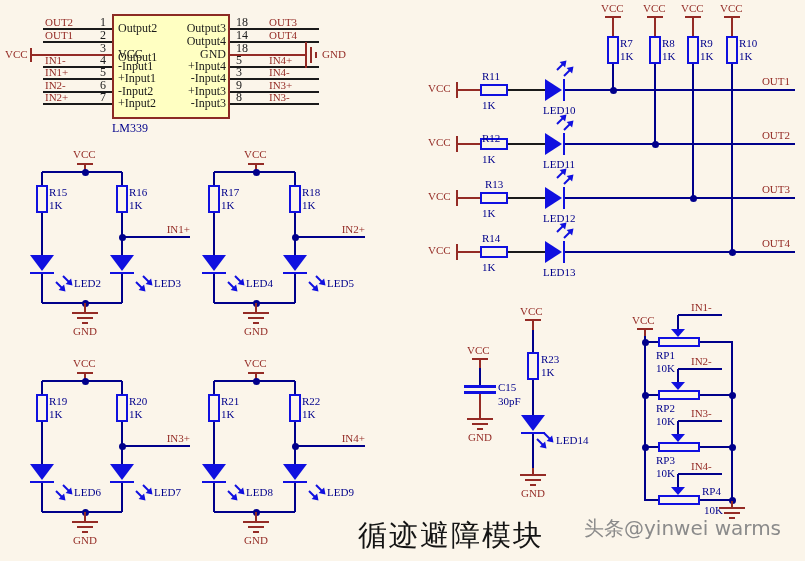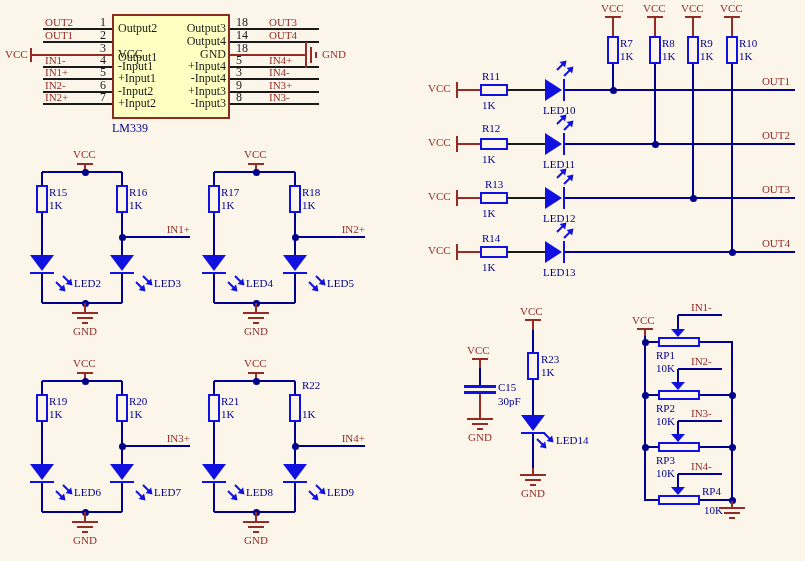--- a/index.html
+++ b/index.html
@@ -158,21 +158,21 @@
 <svg class="up" width="19" height="18" style="left:556px;top:59px">
       <use href="#arr2"></use>
     </svg>
 <span class="t lb" style="left:543px;top:104px">LED10</span>
 <div class="wh" style="left:565px;top:89px;width:230px"></div>
 <span class="t lr ra" style="left:750px;top:75px;width:40px">OUT1</span>
 <span class="t lr" style="left:428px;top:136px">VCC</span>
 <div class="wv rd" style="left:456px;top:136px;height:16px"></div>
 <div class="wh rd" style="left:458px;top:143px;width:22px"></div>
 <div class="rh" style="left:480px;top:138px"></div>
-<span class="t lb" style="left:482px;top:122px">R12</span>
+<span class="t lb" style="left:482px;top:132px">R12</span>
 <span class="t lb" style="left:482px;top:153px">1K</span>
 <div class="wh bk" style="left:508px;top:143px;width:37px"></div>
 <div class="ledr" style="left:545px;top:133px"></div>
 <svg class="up" width="19" height="18" style="left:556px;top:113px">
       <use href="#arr2"></use>
     </svg>
 <span class="t lb" style="left:543px;top:158px">LED11</span>
 <div class="wh" style="left:565px;top:143px;width:230px"></div>
 <span class="t lr ra" style="left:750px;top:129px;width:40px">OUT2</span>
 <span class="t lr" style="left:428px;top:190px">VCC</span>
@@ -316,21 +316,21 @@
 <div class="wh rd" style="left:248px;top:372px;width:16px"></div>
 <div class="wv rd" style="left:255px;top:372px;height:9px"></div>
 <div class="wh" style="left:214px;top:380px;width:81px"></div>
 <div class="dot" style="left:253px;top:378px"></div>
 <div class="wv" style="left:213px;top:381px;height:13px"></div>
 <div class="wv" style="left:294px;top:381px;height:13px"></div>
 <div class="rv" style="left:208px;top:394px"></div>
 <span class="t lb" style="left:221px;top:395px">R21</span>
 <span class="t lb" style="left:221px;top:408px">1K</span>
 <div class="rv" style="left:289px;top:394px"></div>
-<span class="t lb" style="left:302px;top:379px">R22</span>
+<span class="t lb" style="left:302px;top:395px">R22</span>
 <span class="t lb" style="left:302px;top:408px">1K</span>
 <div class="wv" style="left:213px;top:422px;height:42px"></div>
 <div class="wv" style="left:294px;top:422px;height:42px"></div>
 <div class="dot" style="left:292px;top:443px"></div>
 <div class="wh" style="left:295px;top:445px;width:70px"></div>
 <span class="t lr ra" style="left:325px;top:432px;width:40px">IN4+</span>
 <div class="ledd" style="left:202px;top:464px"></div>
 <div class="ledd" style="left:283px;top:464px"></div>
 <svg width="19" height="18" style="left:227px;top:484px">
       <use href="#arr2"></use>
@@ -420,14 +420,16 @@
 <div class="dot" style="left:729px;top:497px"></div>
 <span class="t lb" style="left:702px;top:485px">RP4</span>
 <span class="t lb" style="left:704px;top:504px">10K</span>
 <span class="t lr" style="left:691px;top:460px">IN4-</span>
 <div class="wh" style="left:678px;top:473px;width:44px"></div>
 <div class="wv" style="left:677px;top:474px;height:13px"></div>
 <div class="wip" style="left:671px;top:487px"></div>
 <div class="wv rd" style="left:731px;top:501px;height:6px"></div>
 <div class="gnd" style="left:719px;top:507px"></div>
 
+<span class="title" style="left:358px;top:516px">循迹避障模块</span>
+<span class="wm" style="left:584px;top:515px">头条@yinwei warms</span>
 
 </div>
 
 </body></html>

